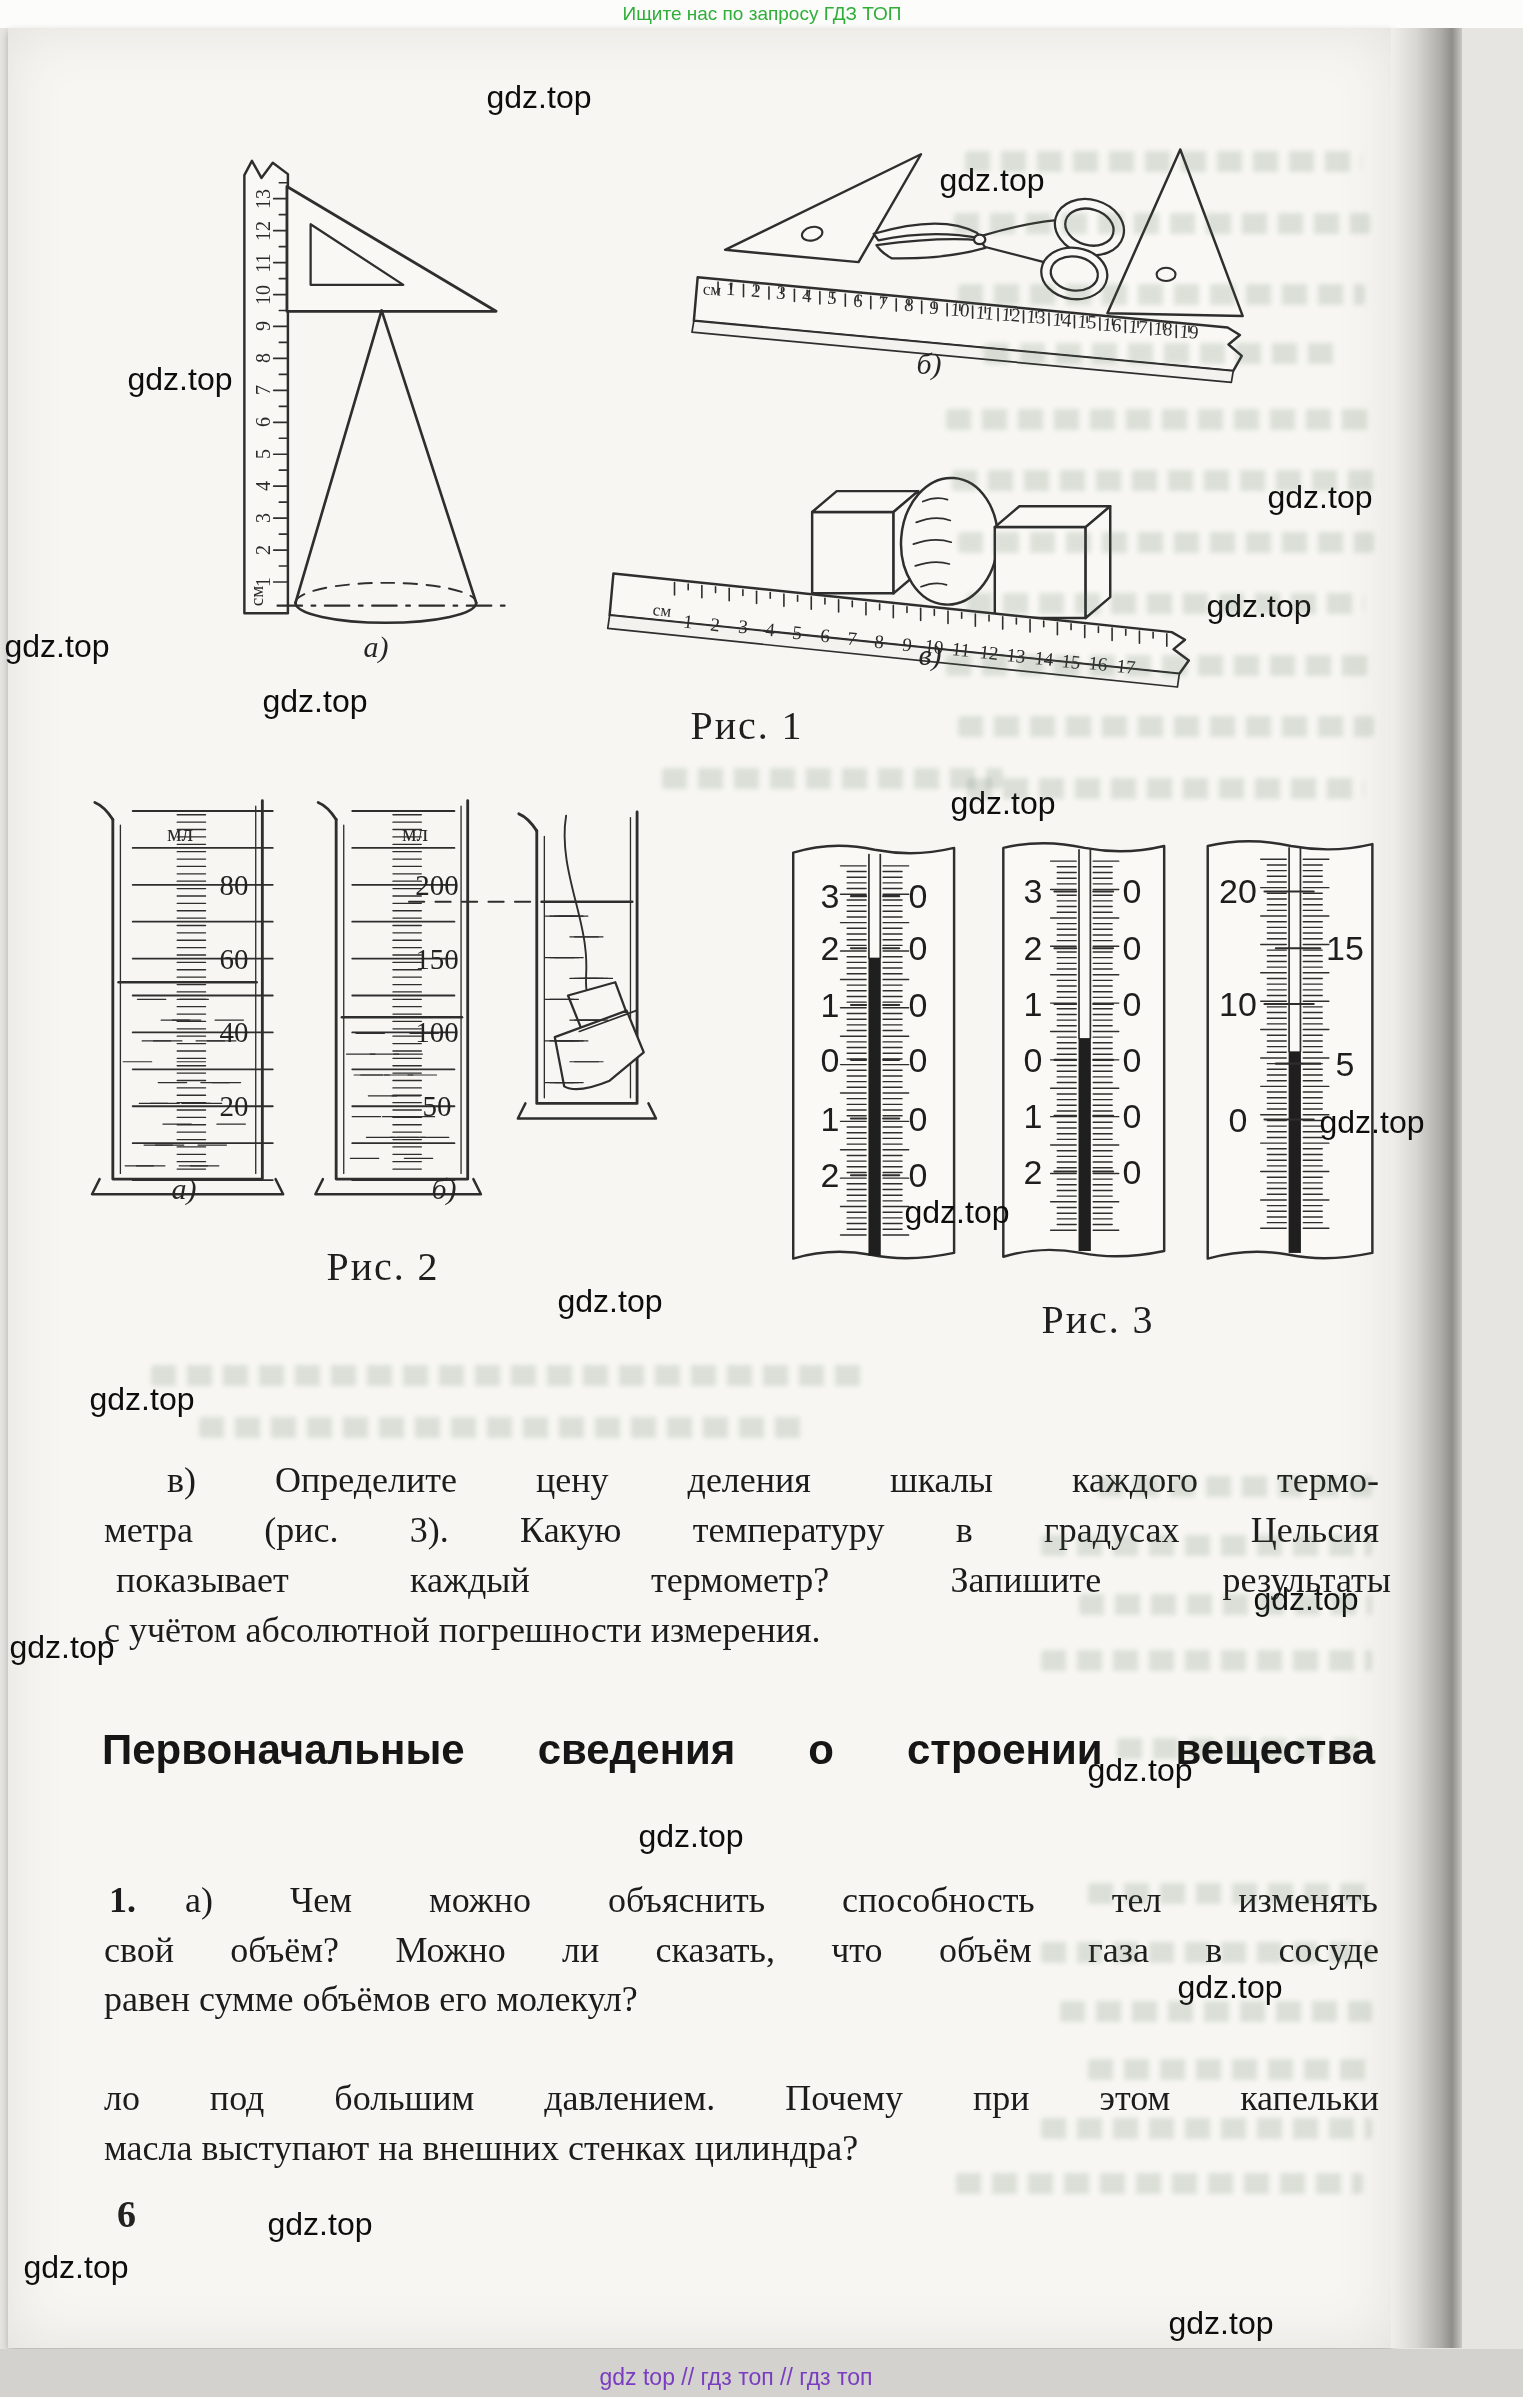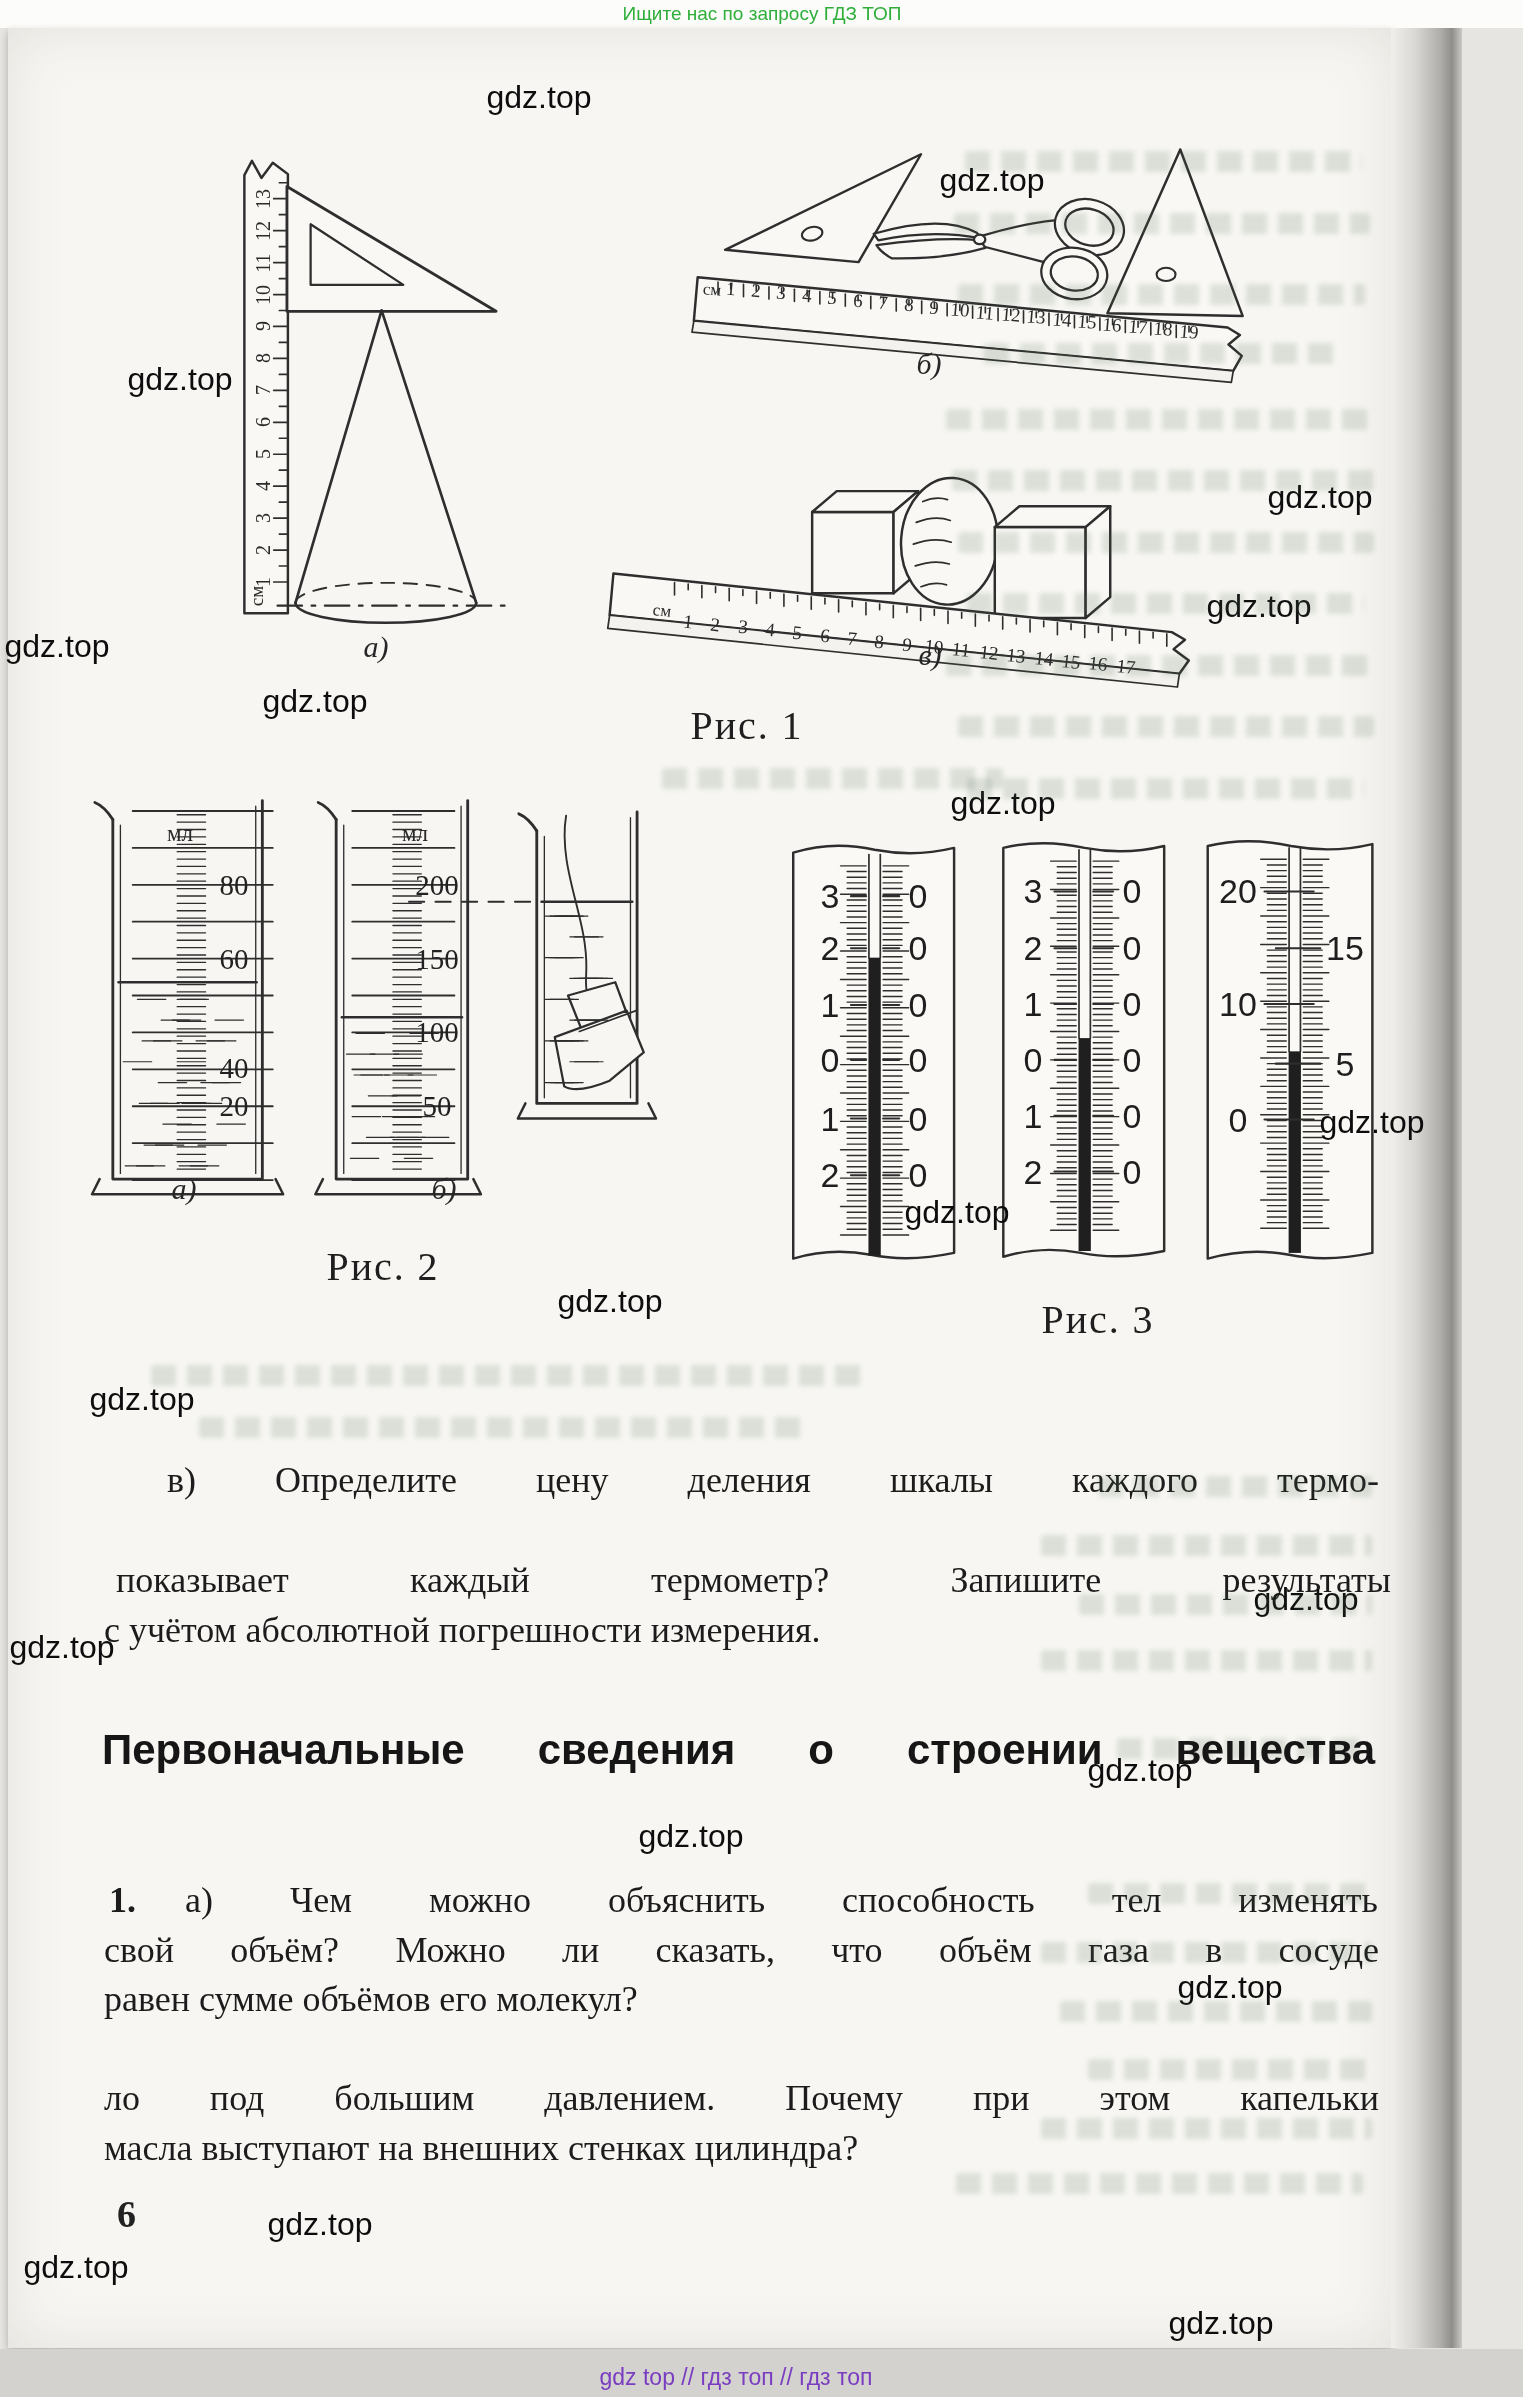--- a/index.html
+++ b/index.html
@@ -918,21 +918,21 @@
       <div class="abs ruler-num-h" style="left: 934px; top: 647px; transform: translate(-50%, -50%) rotate(6deg);">10</div>
       <div class="abs ruler-num-h" style="left: 961px; top: 650px; transform: translate(-50%, -50%) rotate(6deg);">11</div>
       <div class="abs ruler-num-h" style="left: 989px; top: 653px; transform: translate(-50%, -50%) rotate(6deg);">12</div>
       <div class="abs ruler-num-h" style="left: 1016px; top: 656px; transform: translate(-50%, -50%) rotate(6deg);">13</div>
       <div class="abs ruler-num-h" style="left: 1044px; top: 659px; transform: translate(-50%, -50%) rotate(6deg);">14</div>
       <div class="abs ruler-num-h" style="left: 1071px; top: 662px; transform: translate(-50%, -50%) rotate(6deg);">15</div>
       <div class="abs ruler-num-h" style="left: 1098px; top: 664px; transform: translate(-50%, -50%) rotate(6deg);">16</div>
       <div class="abs ruler-num-h" style="left: 1126px; top: 667px; transform: translate(-50%, -50%) rotate(6deg);">17</div>
       <div class="abs scale-num" style="left: 234px; top: 885px;">80</div>
       <div class="abs scale-num" style="left: 234px; top: 959px;">60</div>
-      <div class="abs scale-num" style="left: 234px; top: 1032px; margin-top: 36px;">40</div>
+      <div class="abs scale-num" style="left: 234px; top: 1032px;">40</div>
       <div class="abs scale-num" style="left: 234px; top: 1106px;">20</div>
       <div class="abs scale-num" style="left: 437px; top: 885px;">200</div>
       <div class="abs scale-num" style="left: 437px; top: 959px;">150</div>
       <div class="abs scale-num" style="left: 437px; top: 1032px;">100</div>
       <div class="abs scale-num" style="left: 437px; top: 1106px;">50</div>
       <div class="abs thermo-num" style="left: 830px; top: 896px;">3</div>
       <div class="abs thermo-num" style="left: 918px; top: 896px;">0</div>
       <div class="abs thermo-num" style="left: 830px; top: 948px;">2</div>
       <div class="abs thermo-num" style="left: 918px; top: 948px;">0</div>
       <div class="abs thermo-num" style="left: 830px; top: 1005px;">1</div>
@@ -954,20 +954,21 @@
       <div class="abs thermo-num" style="left: 1033px; top: 1116px;">1</div>
       <div class="abs thermo-num" style="left: 1132px; top: 1116px;">0</div>
       <div class="abs thermo-num" style="left: 1033px; top: 1172px;">2</div>
       <div class="abs thermo-num" style="left: 1132px; top: 1172px;">0</div>
       <div class="abs thermo-num" style="left: 1238px; top: 891px;">20</div>
       <div class="abs thermo-num" style="left: 1238px; top: 1004px;">10</div>
       <div class="abs thermo-num" style="left: 1238px; top: 1120px;">0</div>
       <div class="abs thermo-num" style="left: 1345px; top: 948px;">15</div>
       <div class="abs thermo-num" style="left: 1345px; top: 1064px;">5</div>
       <div class="abs serifline just" style="left: 167px; top: 1459px; width: 1212px;">в) Определите цену деления шкалы каждого термо-</div>
+      <div class="abs serifline just" style="left: 104px; top: 1509px; width: 1275px;">метра (рис. 3). Какую температуру в градусах Цельсия</div>
       <div class="abs serifline just" style="left: 116px; top: 1559px; width: 1275px;">показывает каждый термометр? Запишите результаты</div>
       <div class="abs serifline" style="left: 104px; top: 1609px;">с учётом абсолютной погрешности измерения.</div>
       <div class="abs serifline just" style="left: 185px; top: 1879px; width: 1193px;">а) Чем можно объяснить способность тел изменять</div>
       <div class="abs serifline just" style="left: 104px; top: 1929px; width: 1275px;">свой объём? Можно ли сказать, что объём газа в сосуде</div>
       <div class="abs serifline" style="left: 104px; top: 1978px;">равен сумме объёмов его молекул?</div>
       <div class="abs serifline just" style="left: 104px; top: 2077px; width: 1275px;">ло под большим давлением. Почему при этом капельки</div>
       <div class="abs serifline" style="left: 104px; top: 2127px;">масла выступают на внешних стенках цилиндра?</div>
       <div class="abs wm" style="left: 539px; top: 97px;">gdz.top</div>
       <div class="abs wm" style="left: 992px; top: 180px;">gdz.top</div>
       <div class="abs wm" style="left: 180px; top: 379px;">gdz.top</div>

